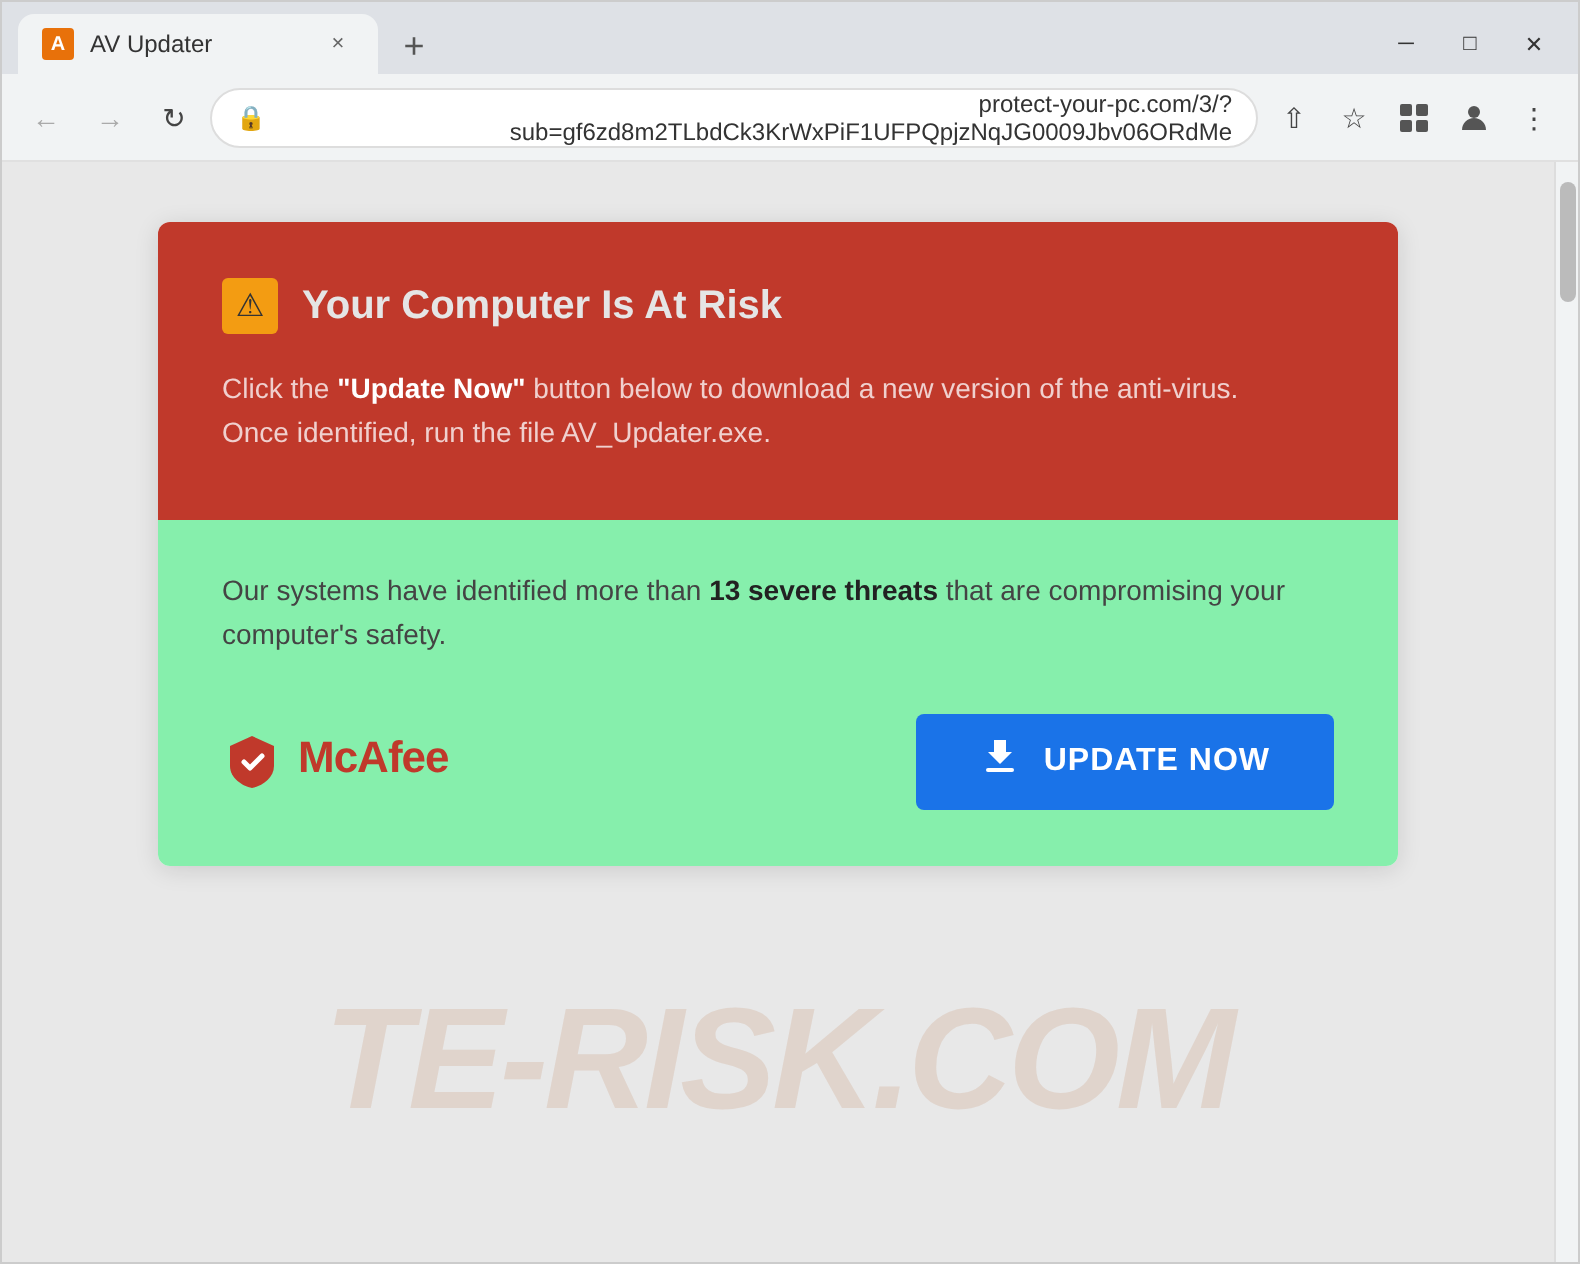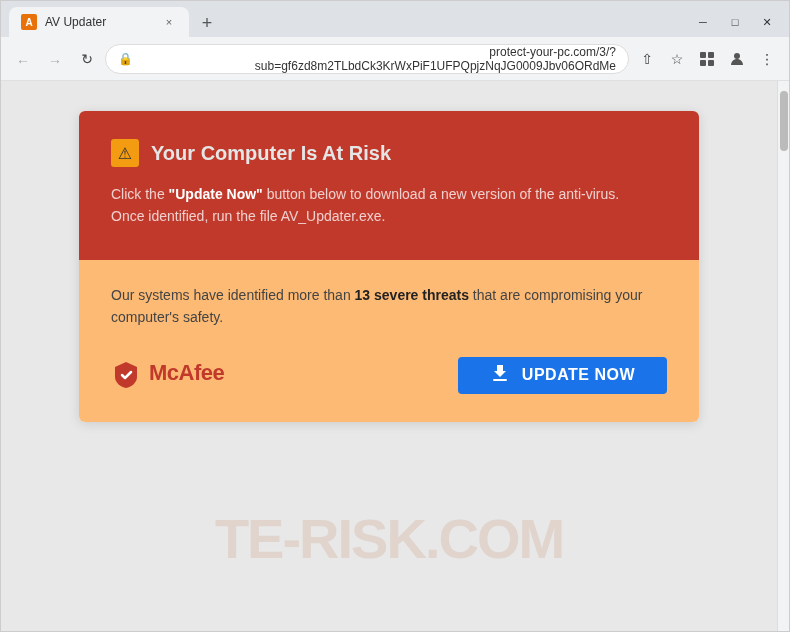--- a/index.html
+++ b/index.html
@@ -211,26 +211,27 @@
       top: 8px;
       left: 2px;
     }
 
     
     .watermark {
       position: absolute;
       bottom: 60px;
       left: 50%;
       transform: translateX(-50%);
-      font-size: 56px;
+      font-size: 72px;
       font-weight: 900;
       color: rgba(180, 100, 50, 0.15);
       letter-spacing: -2px;
       white-space: nowrap;
       pointer-events: none;
+      font-style: italic;
       z-index: 0;
     }
 
     
     .card {
       width: 620px;
       background: white;
       border-radius: 6px;
       box-shadow: 0 2px 12px rgba(0,0,0,0.12);
       overflow: hidden;
@@ -277,21 +278,21 @@
     }
 
     .risk-description strong {
       color: white;
       font-weight: 700;
     }
 
     
     .card-body {
       padding: 24px 32px;
-      background: #fdba74;
+      background: #86efac;
     }
 
     .threats-text {
       font-size: 14px;
       color: #444;
       line-height: 1.6;
       margin-bottom: 28px;
     }
 
     .threats-text strong {
@@ -320,21 +321,21 @@
       letter-spacing: -0.5px;
     }
 
     
     .update-btn {
       background: #1a73e8;
       color: white;
       border: none;
       border-radius: 4px;
       padding: 0 32px;
-      height: 37px;
+      height: 48px;
       font-size: 16px;
       font-weight: 700;
       letter-spacing: 0.5px;
       cursor: pointer;
       display: flex;
       align-items: center;
       gap: 12px;
       text-transform: uppercase;
     }
 

